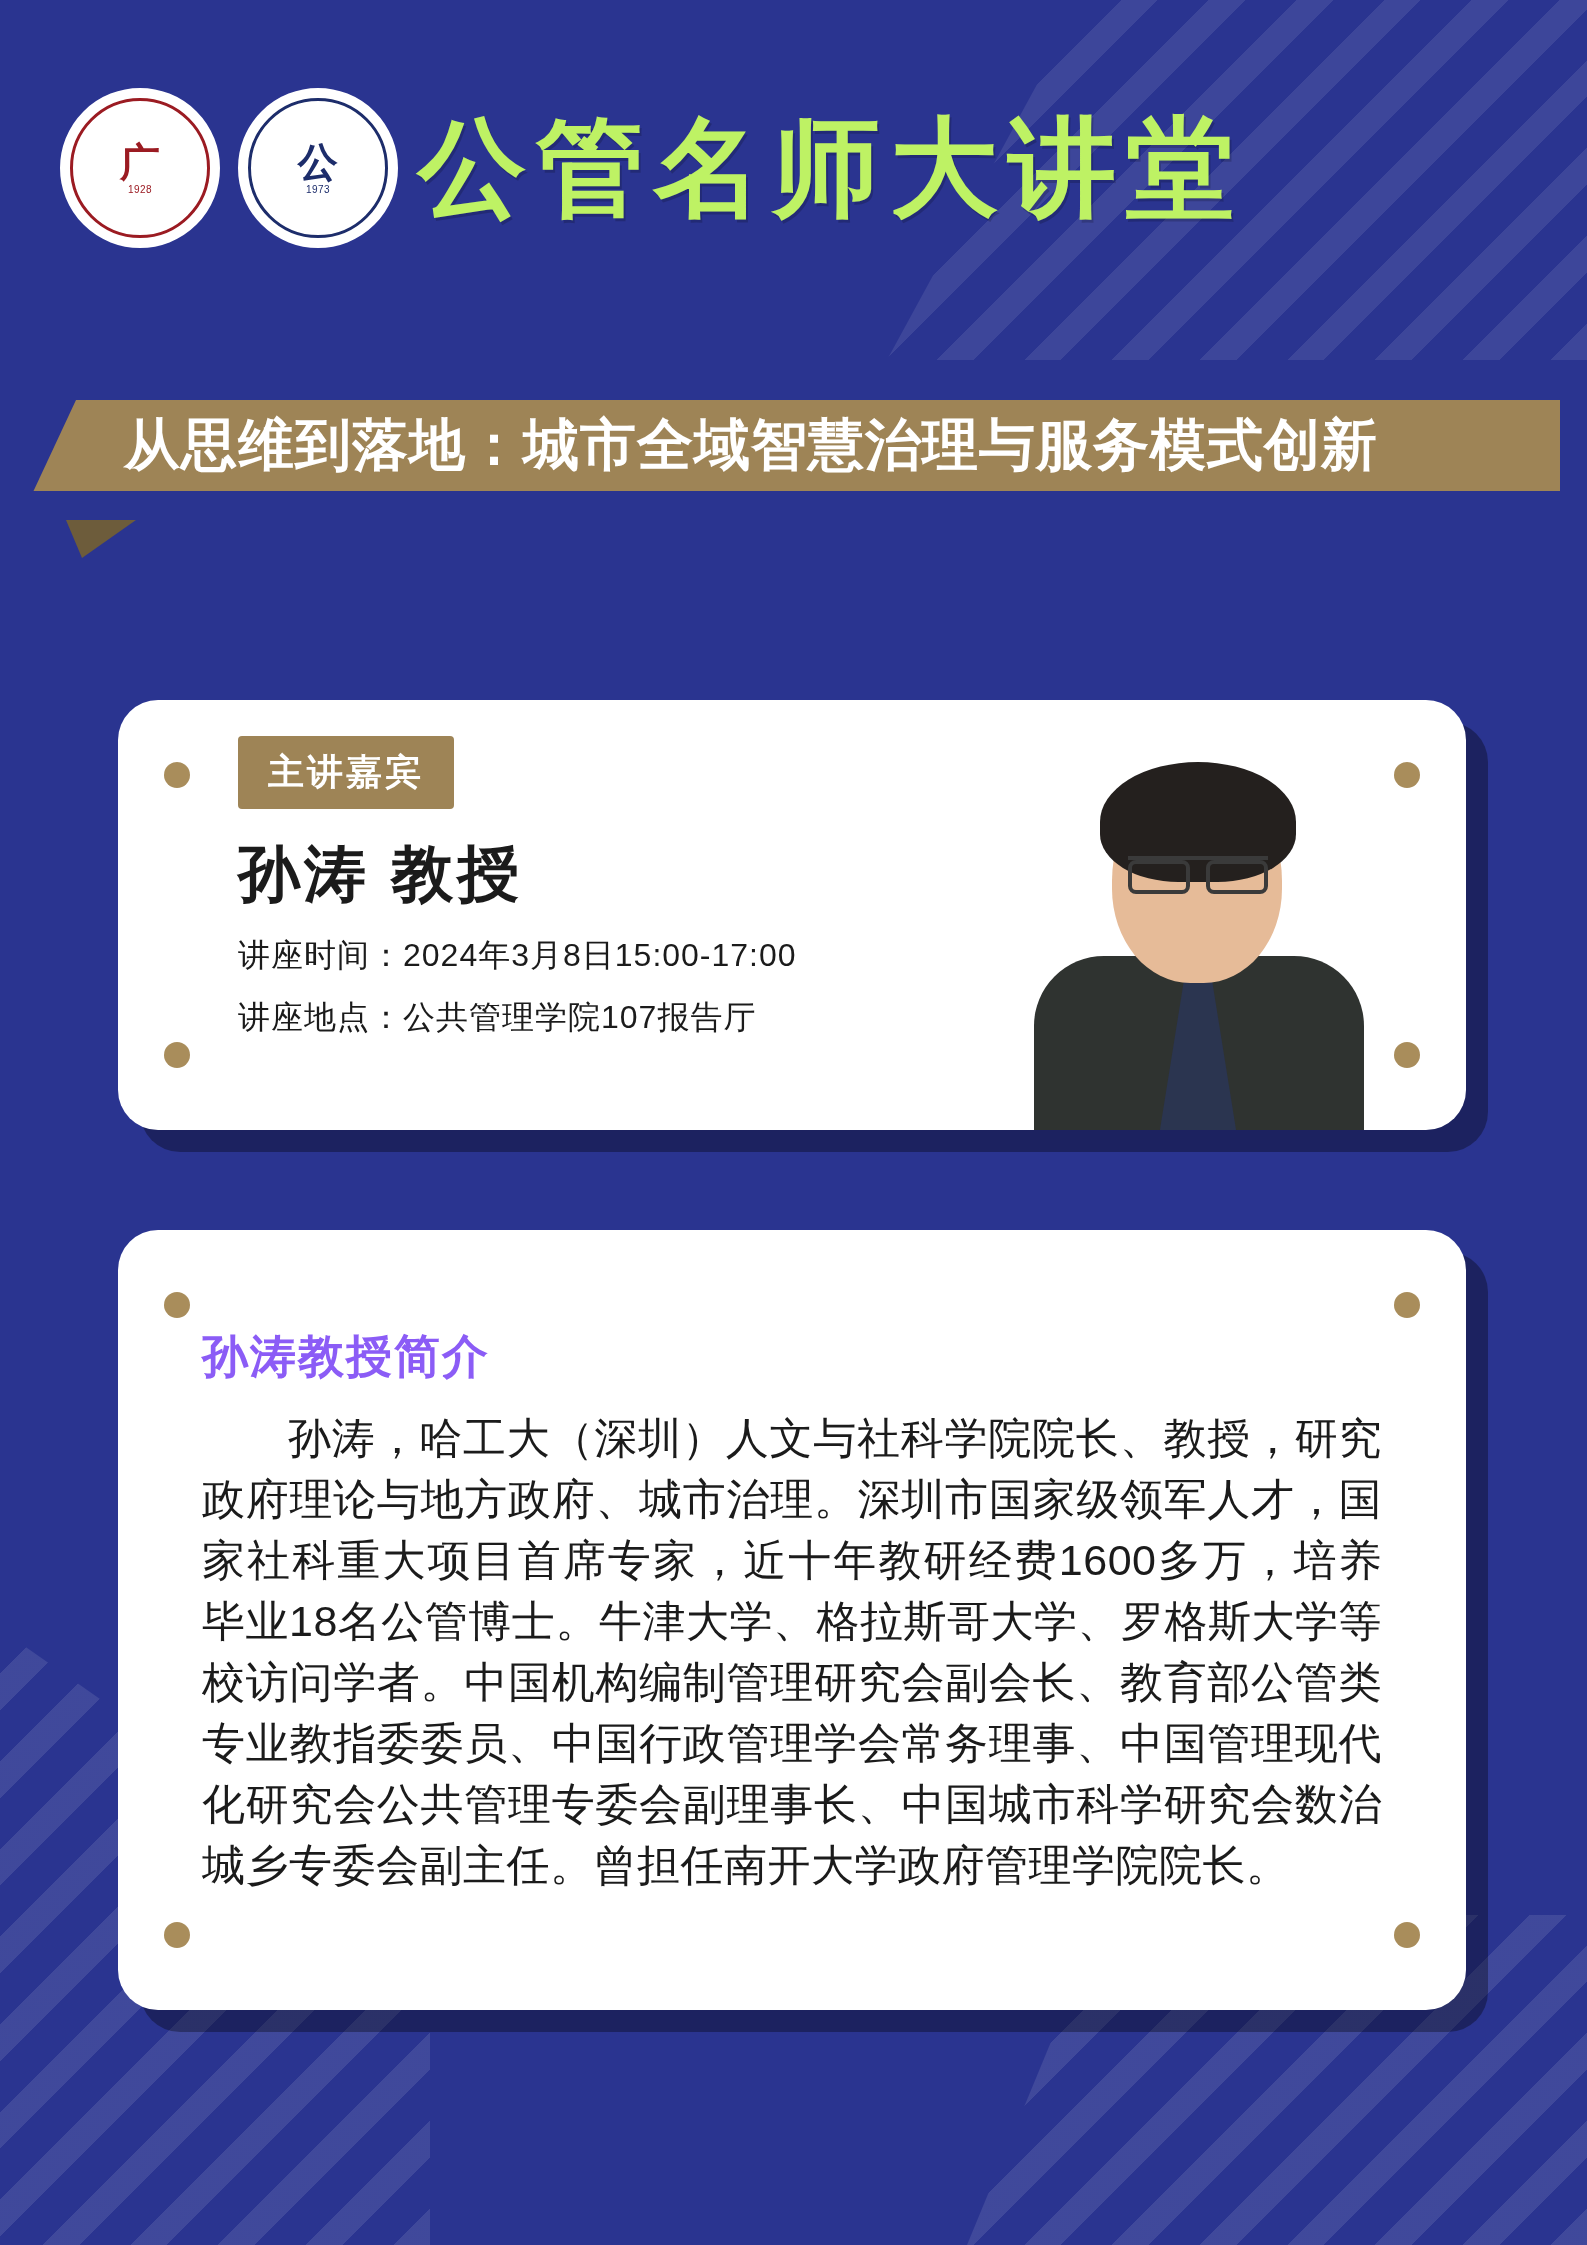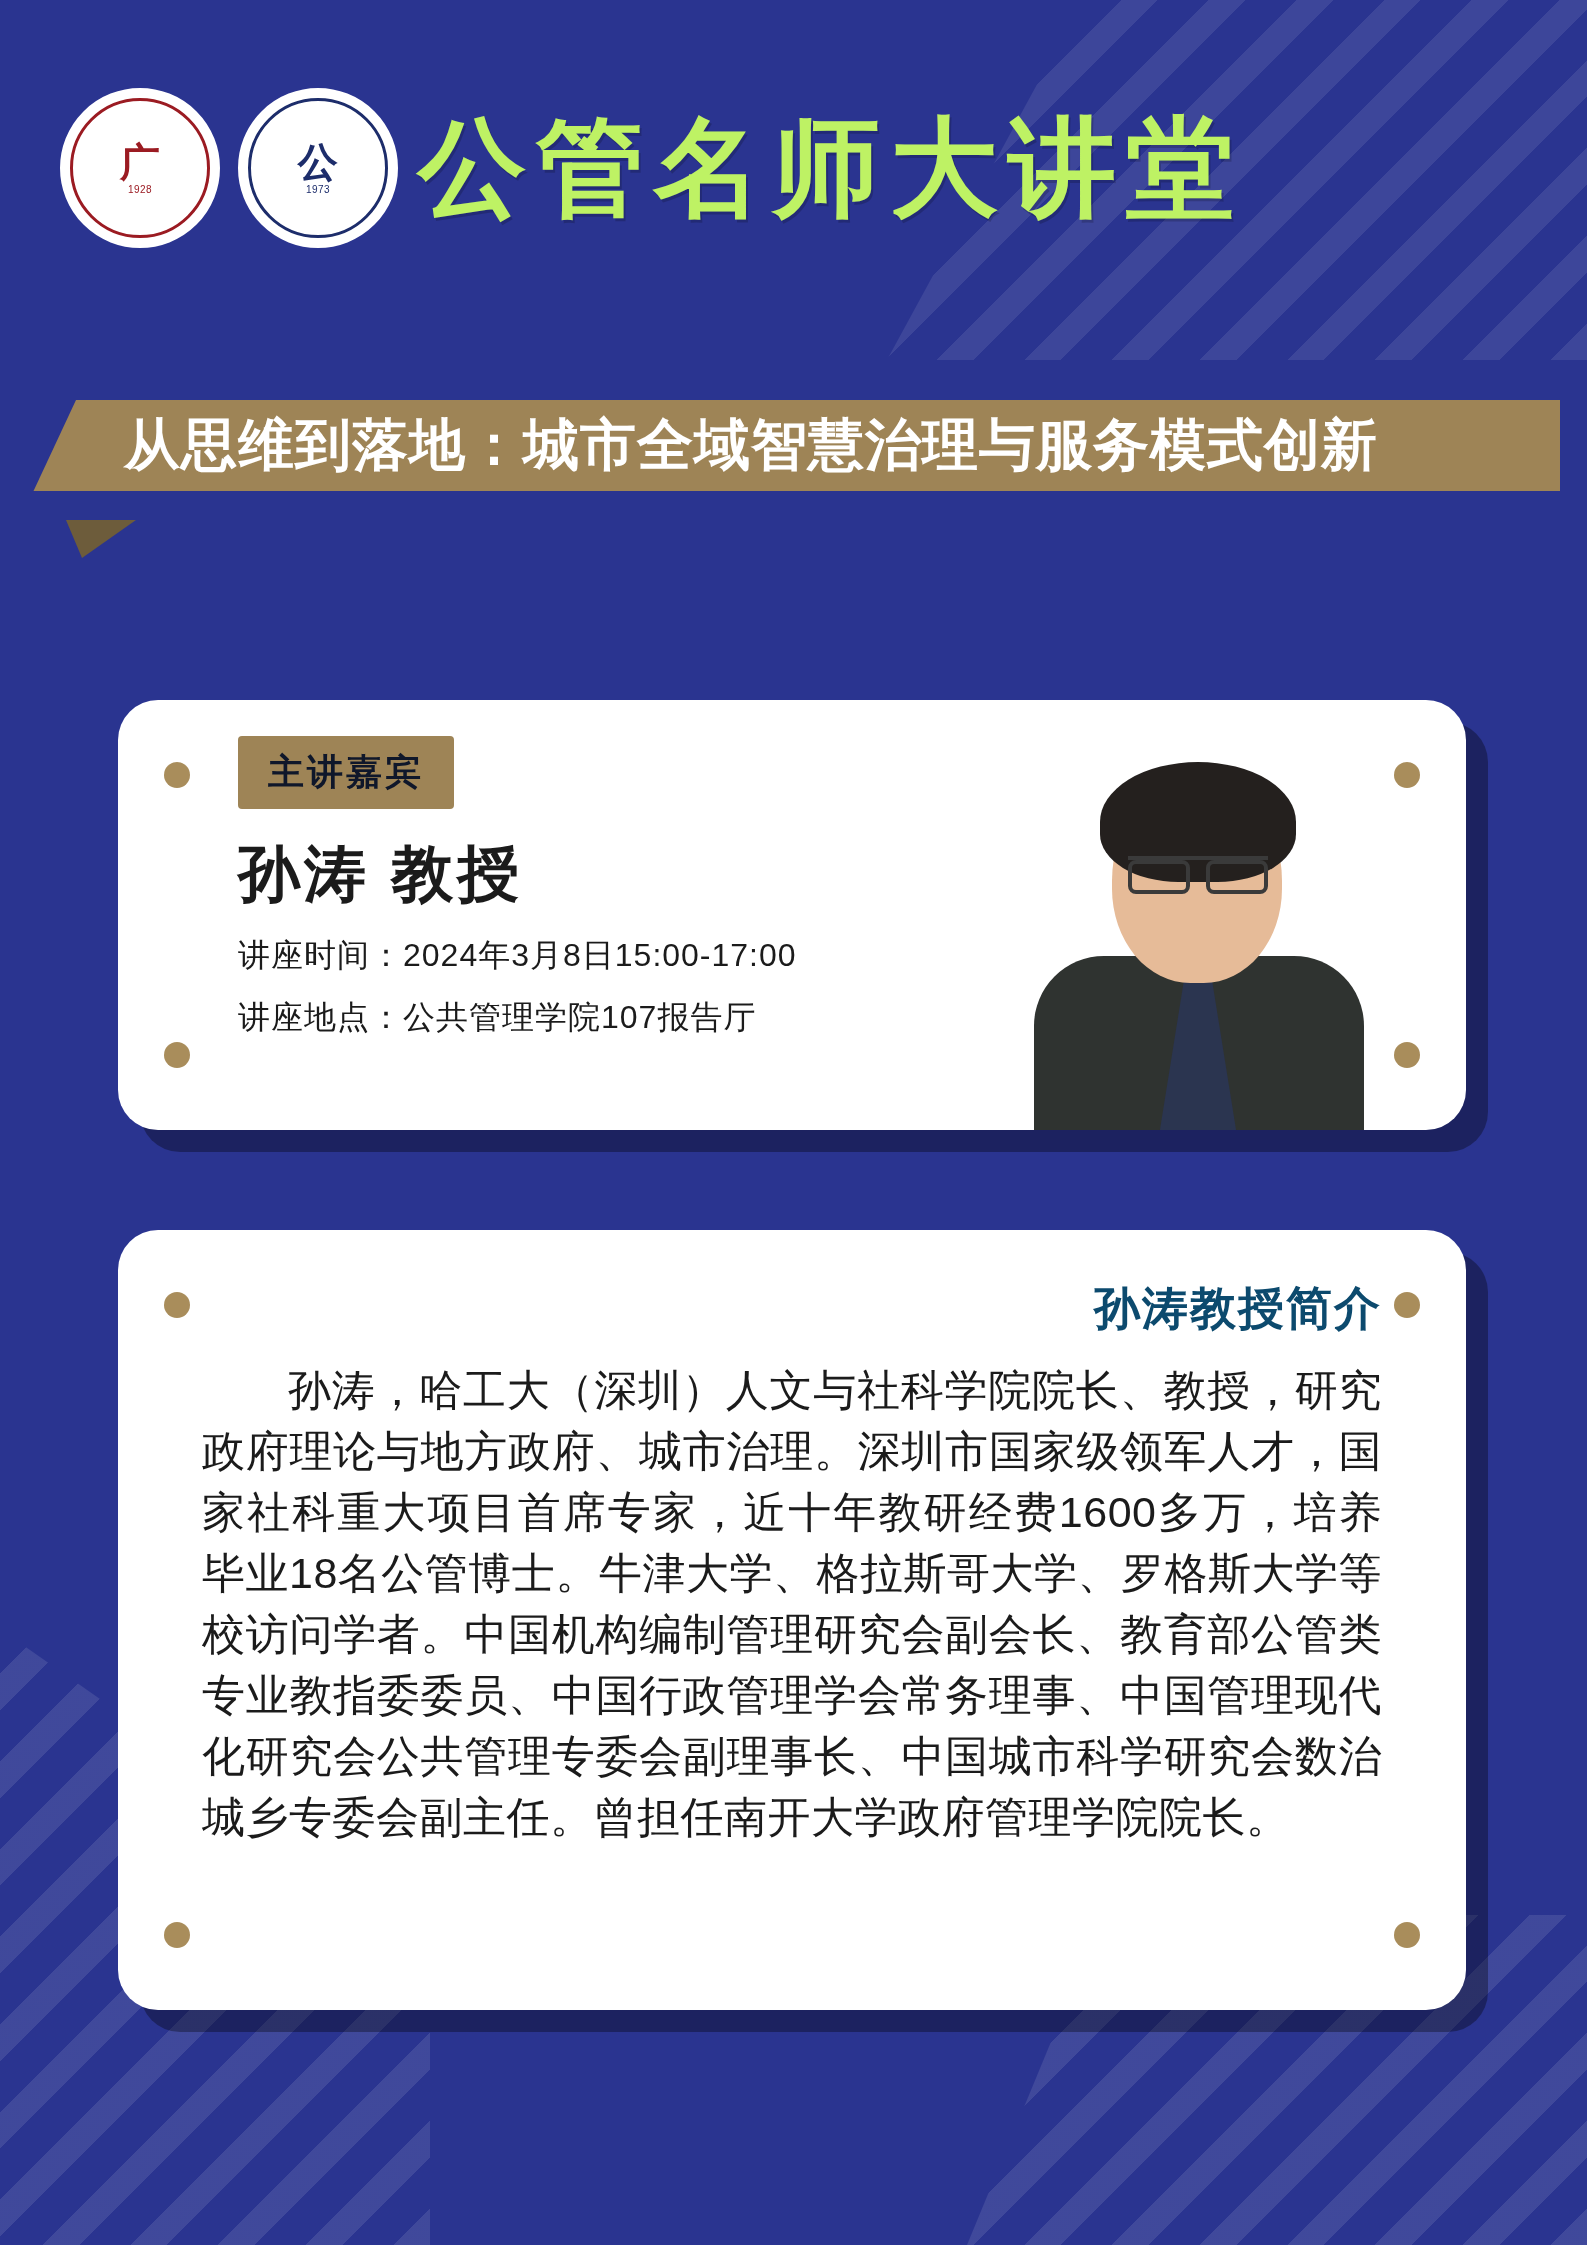--- a/index.html
+++ b/index.html
@@ -185,21 +185,21 @@
   }
   .speaker-inner {
     position: absolute;
     inset: 0;
     padding: 36px 0 0 120px;
     box-sizing: border-box;
   }
   .badge {
     display: inline-block;
     background: #9e8456;
-    color: #0f172a;
+    color: #ffffff;
     font-size: 36px;
     font-weight: bold;
     letter-spacing: 3px;
     padding: 12px 30px;
     border-radius: 4px;
   }
   .speaker-name {
     margin-top: 23px;
     color: #1b1b1b;
     font-size: 62px;
@@ -287,25 +287,26 @@
     width: 1348px;
     height: 780px;
   }
   .bio-inner {
     position: absolute;
     inset: 0;
     padding: 48px 84px 40px 84px;
     box-sizing: border-box;
   }
   .bio-title {
-    text-align: right;
+    text-align: left;
     font-size: 46px;
     font-weight: bold;
-    color: #0c4a6e;
+    color: #8b5cf6;
     letter-spacing: 2px;
+    margin-top: 48px;
   }
   .bio-body {
     margin-top: 20px;
     font-size: 43px;
     line-height: 1.42;
     color: #1b1b1b;
     text-align: justify;
     text-indent: 86px;
     letter-spacing: 0.5px;
   }

